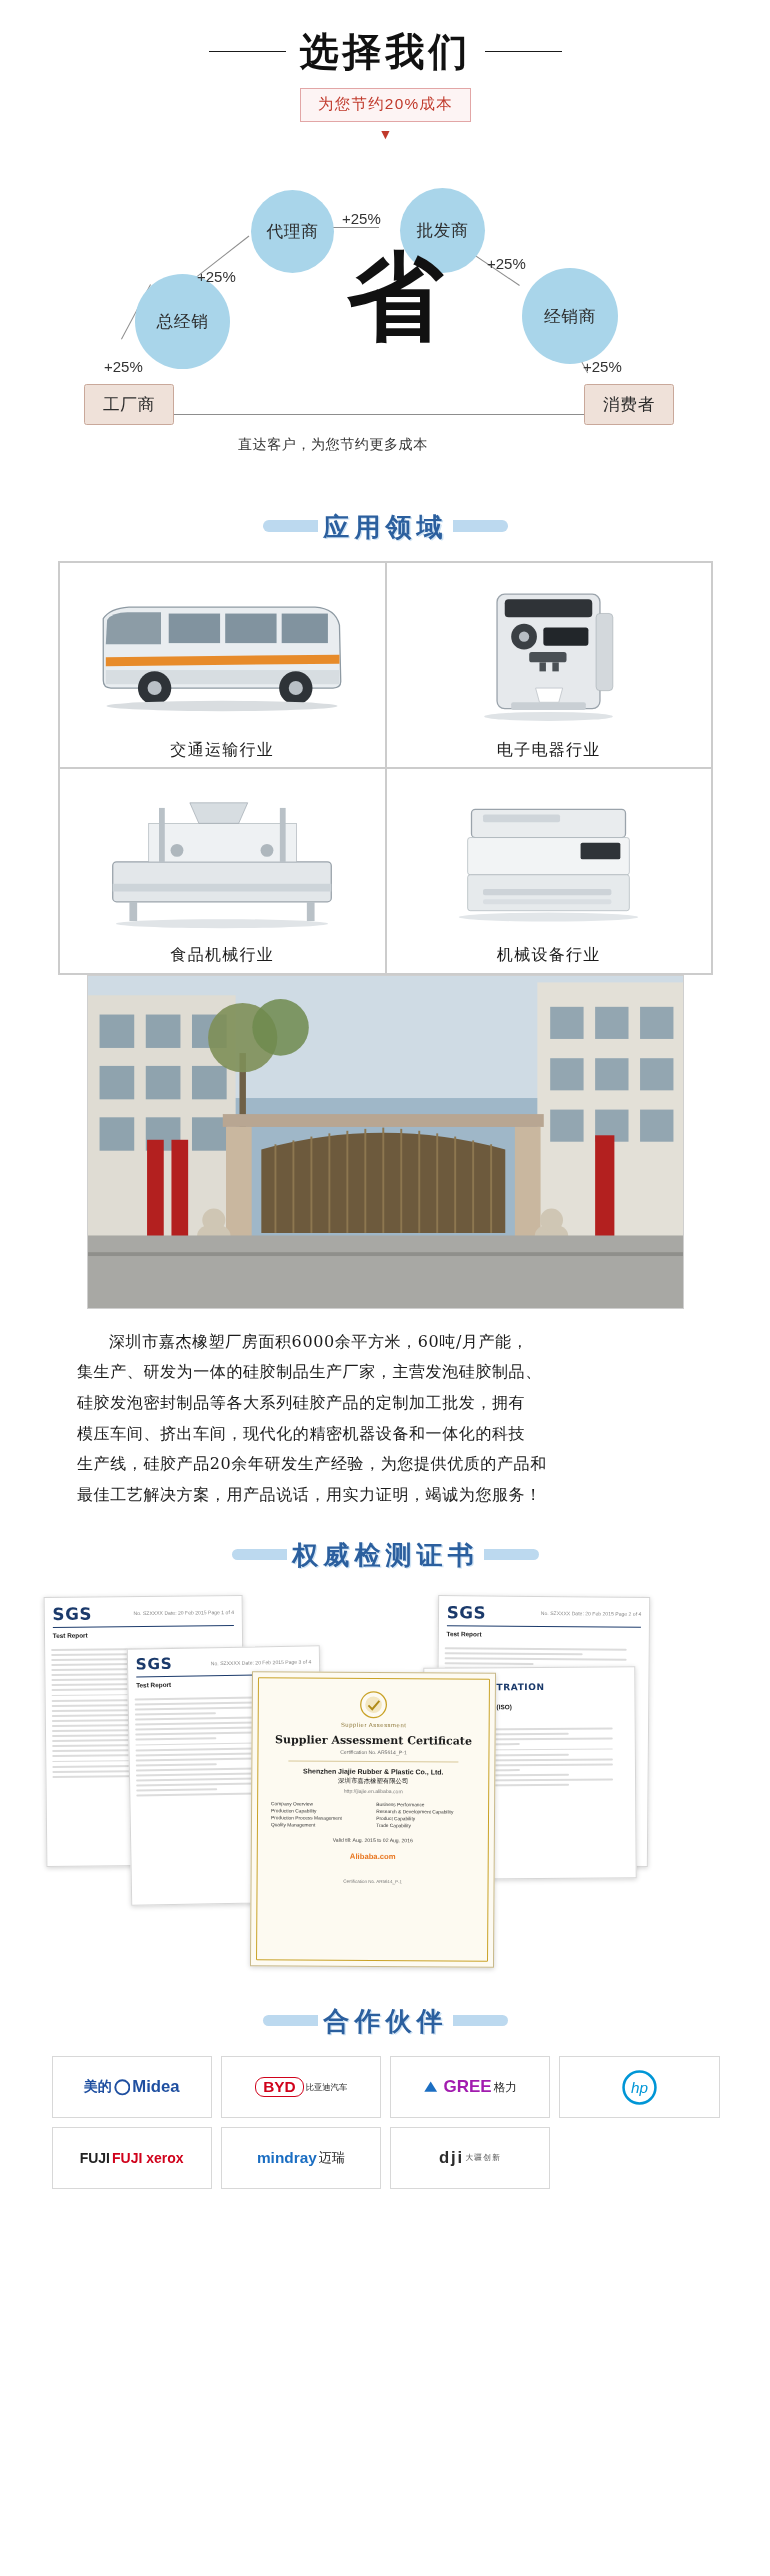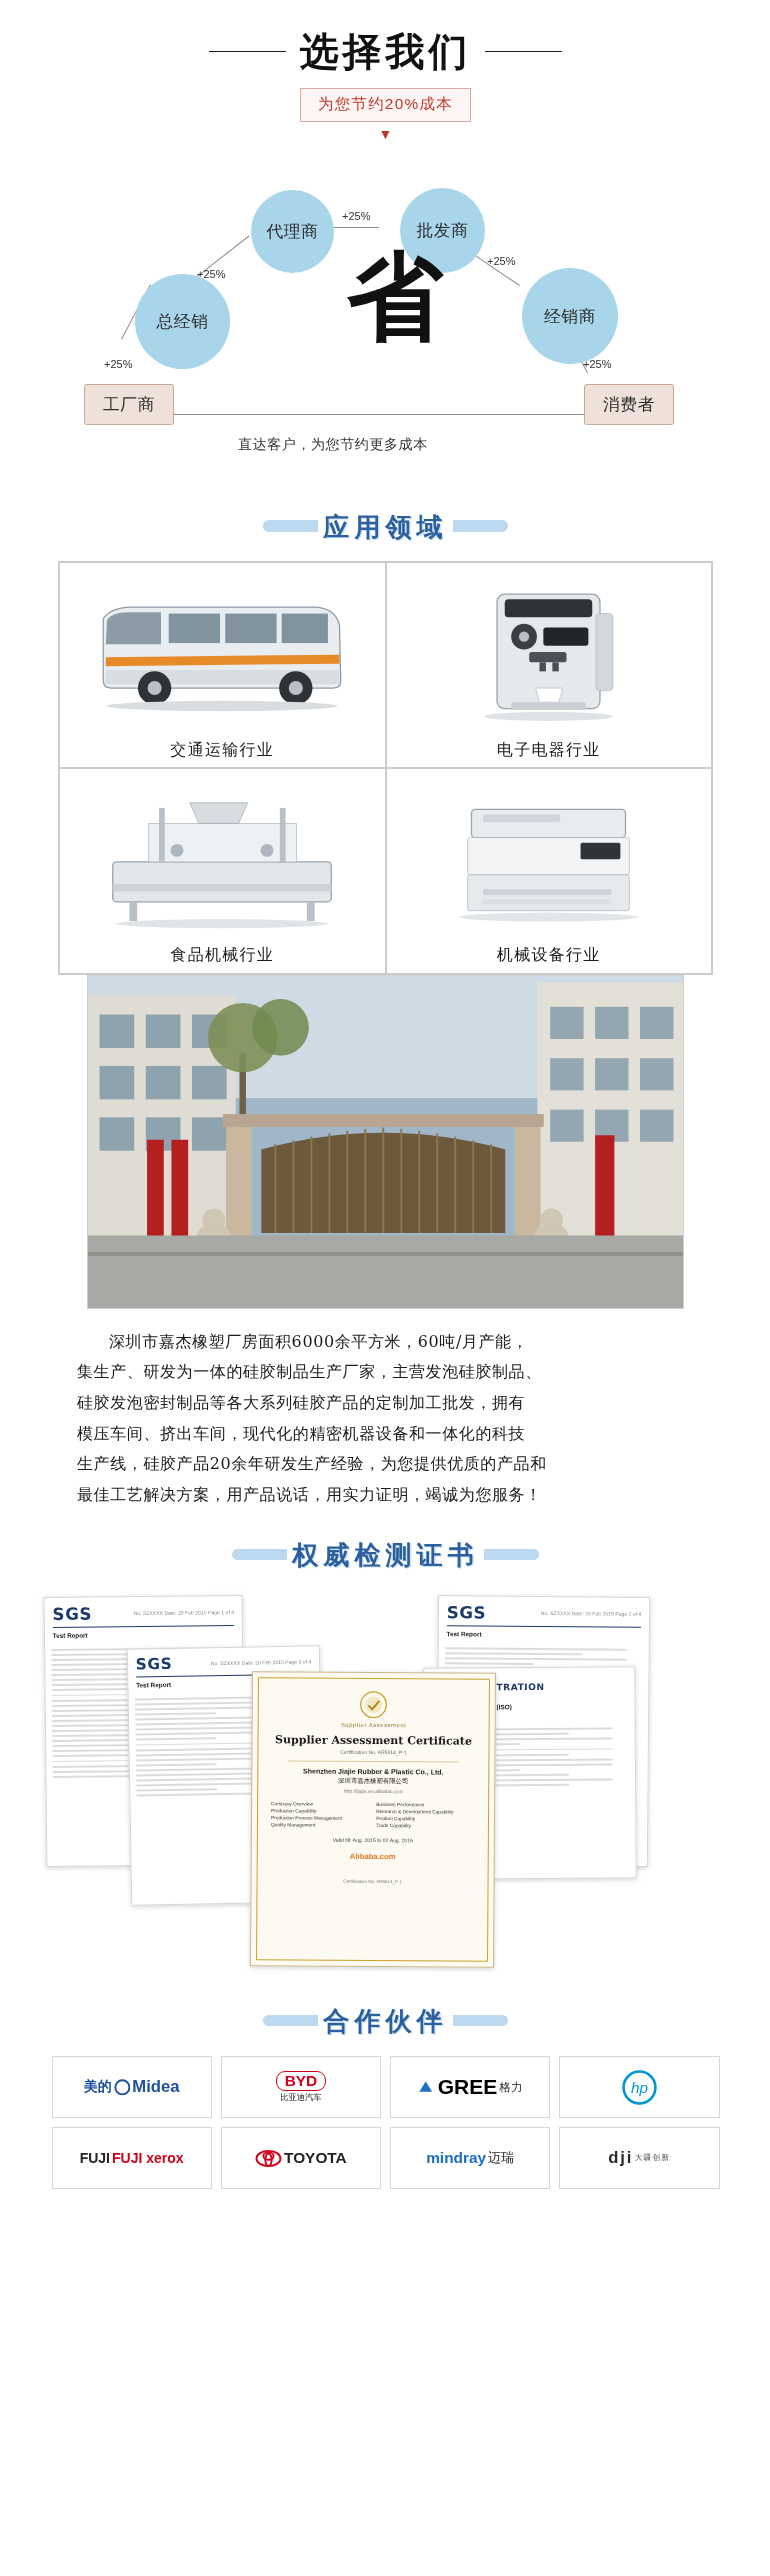--- a/index.html
+++ b/index.html
@@ -70,21 +70,21 @@
   }
   .big-char {
     position: absolute;
     left: 302px; top: 103px;
     font-size: 96px; font-weight: bold; color: #111;
     font-family: "DejaVu Serif", serif;
     line-height: 1;
   }
   .pct {
     position: absolute;
-    font-size: 11px; color: #333;
+    font-size: 15px; color: #333;
     background: transparent;
   }
   .flowline {
     position: absolute;
     background: #8d8d8d;
     height: 0.6px;
     transform-origin: 0 0;
   }
   .bottom-note {
     position: absolute;
@@ -635,53 +635,45 @@
     <div class="partners">
 
       <div class="brand">
         <span class="brand-txt" style="color:#1f4fa0; font-size:14px;">美的</span>
         <svg width="16.7" height="16.7" viewBox="0 0 26 26">
           <circle cx="13" cy="13" r="11" fill="none" stroke="#1f4fa0" stroke-width="3"></circle>
         </svg>
         <span class="brand-txt" style="color:#1f4fa0; font-size:16.7px;">Midea</span>
       </div>
 
-      <div class="brand" style="flex-direction:column; gap:1.3px;">
+      <div class="brand" style="gap:1.3px;">
         <span class="brand-txt" style="color:#d0021b; font-size:15.4px; border:1.3px solid #d0021b; border-radius:9px; padding:0 7.7px;">BYD</span>
         <span style="color:#222; font-size:8.3px;">比亚迪汽车</span>
       </div>
 
       <div class="brand">
         <svg width="18" height="16.7" viewBox="0 0 28 26">
           <path d="M2 20 L12 4 L22 20 Z" fill="#1b6ec2"></path>
         </svg>
-        <span class="brand-txt" style="color:#000000; font-size:21px;">GREE</span>
+        <span class="brand-txt" style="color:#a21caf; font-size:17px;">GREE</span>
         <span style="color:#222; font-size:11.6px;">格力</span>
       </div>
 
       <div class="brand">
         <svg width="37" height="37" viewBox="0 0 58 58">
           <circle cx="29" cy="29" r="25" fill="none" stroke="#0096d6" stroke-width="4"></circle>
           <text x="29" y="38" text-anchor="middle" font-size="24" font-style="italic" font-family="'Liberation Sans',sans-serif" fill="#0096d6">hp</text>
         </svg>
       </div>
 
       <div class="brand">
         <span class="brand-txt" style="color:#222; font-size:14px;">FUJI</span>
         <span class="brand-txt" style="color:#d0021b; font-size:14px;">FUJI xerox</span>
       </div>
 
-      <div class="brand">
-        <svg width="27" height="19" viewBox="0 0 42 30">
-          <ellipse cx="21" cy="15" rx="19" ry="12" fill="none" stroke="#d0021b" stroke-width="3"></ellipse>
-          <ellipse cx="21" cy="11" rx="8" ry="6" fill="none" stroke="#d0021b" stroke-width="3"></ellipse>
-          <ellipse cx="21" cy="17" rx="5" ry="10" fill="none" stroke="#d0021b" stroke-width="3"></ellipse>
-        </svg>
-        <span class="brand-txt" style="color:#222; font-size:15.4px;">TOYOTA</span>
-      </div>
 
       <div class="brand">
         <span class="brand-txt" style="color:#1b6ec2; font-size:15.4px;">mindray</span>
         <span style="color:#222; font-size:13px;">迈瑞</span>
       </div>
 
       <div class="brand" style="flex-direction:row; gap:1.3px;">
         <span class="brand-txt" style="color:#2b2b2b; font-size:16.7px; letter-spacing:1.9px;">dji</span>
         <span style="color:#555; font-size:7.7px; letter-spacing:1.3px;">大疆创新</span>
       </div>

